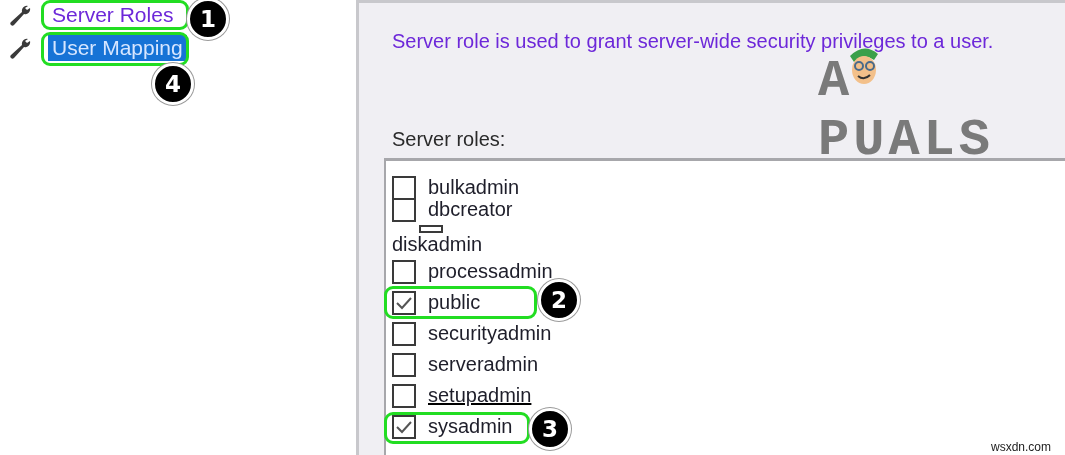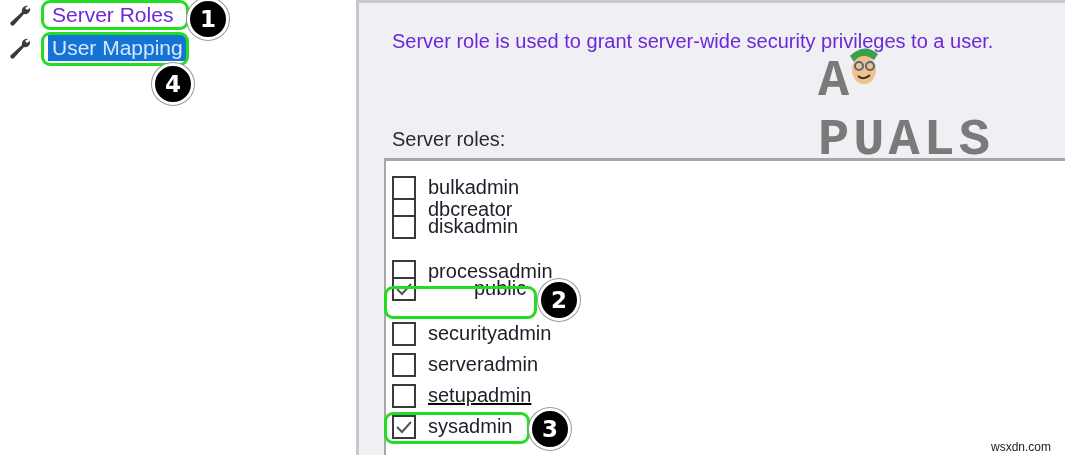--- a/index.html
+++ b/index.html
@@ -82,29 +82,29 @@
 <div class="listbox"></div>
 
 <div class="row" style="top:172px;">
   <span class="cb"></span>
   <span class="txt">bulkadmin</span>
 </div>
 <div class="row" style="top:194px;">
   <span class="cb"></span>
   <span class="txt">dbcreator</span>
 </div>
-<div class="row" style="top:211px;">
+<div class="row" style="top:225px;flex-direction:column;">
   <span class="cb"></span>
   <span class="txt">diskadmin</span>
 </div>
 <div class="row" style="top:256px;">
   <span class="cb"></span>
   <span class="txt">processadmin</span>
 </div>
-<div class="row" style="top:273px;gap:46px;">
+<div class="row" style="top:287px;">
   <span class="cb">
     <svg width="18" height="14" viewBox="0 0 18 14">
         <path d="M2 7 L7 12 L16 2" stroke="#555" stroke-width="2" fill="none"></path>
       </svg>
   </span>
   <span class="txt">public</span>
 </div>
 <div class="row" style="top:318px;">
   <span class="cb"></span>
   <span class="txt">securityadmin</span>

